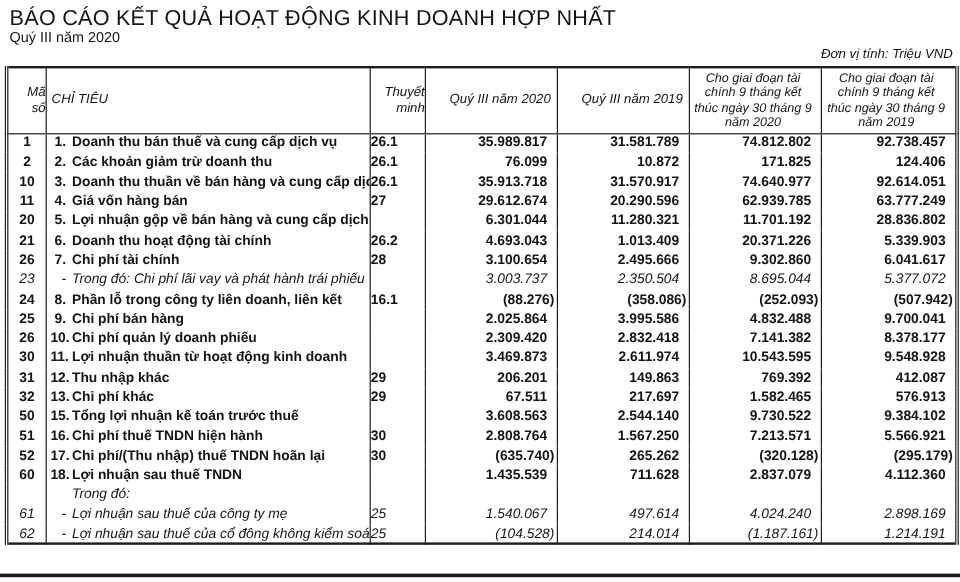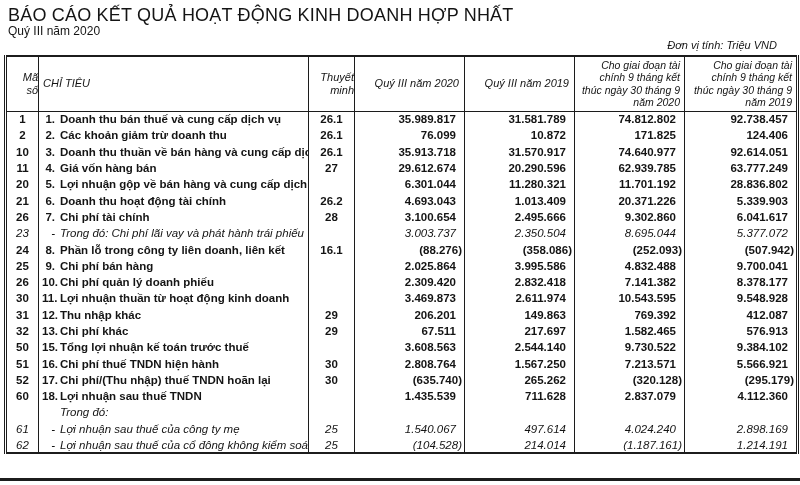--- a/index.html
+++ b/index.html
@@ -7,21 +7,21 @@
     width:800px; height:485px; position:relative; overflow:hidden;
     font-family:"Liberation Sans", sans-serif; color:#141414;
     -webkit-font-smoothing:antialiased;
   }
   .title {
     position:absolute; left:8px; top:5px;
     font-size:18px; font-weight:normal; letter-spacing:.2px;
   }
   .subtitle { position:absolute; left:8px; top:24px; font-size:12px; }
   .unit-note {
-    position:absolute; right:23px; top:39px;
+    position:absolute; right:6px; top:39px;
     font-size:11px; font-style:italic;
   }
   table.report {
     position:absolute; left:4px; top:55px; width:792px;
     border-collapse:collapse; table-layout:fixed;
     border-left:3px double #1c1c1c; border-right:3px double #1c1c1c;
     border-top:2.5px solid #1c1c1c; border-bottom:2.5px solid #1c1c1c;
   }
   col.w-code  { width:33px; }
   col.w-item  { width:270px; }
@@ -31,35 +31,35 @@
   thead tr { height:55px; }
   th {
     border-left:1px solid #1c1c1c; border-bottom:1.5px solid #1c1c1c;
     font-weight:normal; font-style:italic; font-size:11px;
     vertical-align:middle; padding:0; line-height:13px;
   }
   th.h-code, th.h-note { text-align:right; white-space:pre-line; }
   th.h-item { text-align:left; padding-left:4px;margin-left:16px; }
   th.h-q    { text-align:right; padding-right:5px; }
   th.h-ytd  {
-    text-align:right; padding-right:4px; white-space:pre-line;
+    text-align:center; padding-right:4px; white-space:pre-line;
     font-size:10.5px; line-height:12.5px;
   }
   tbody tr { height:16.3px; }
   td {
     border-left:1px solid #1c1c1c; padding:0;
     font-size:11.5px; line-height:12px; vertical-align:middle;
     white-space:nowrap; overflow:hidden;
   }
   td.c-code { text-align:center; }
   td.c-label { padding-left:3px; }
   td.c-label .num {
     display:inline-block; width:13px; text-align:right; margin-right:5px;
   }
-  td.c-note { text-align:center; }
+  td.c-note { text-align:left; }
   td.c-val  { text-align:right; padding-right:8px; }
   td.c-val.neg { padding-right:2px; }
   tr.b td { font-weight:bold; }
   tr.i td { font-weight:normal; font-style:italic; }
   .bottom-rule {
     position:absolute; left:0; top:478px; width:800px; height:3px;
     background:#1c1c1c;
   }
 </style>
 </head>

